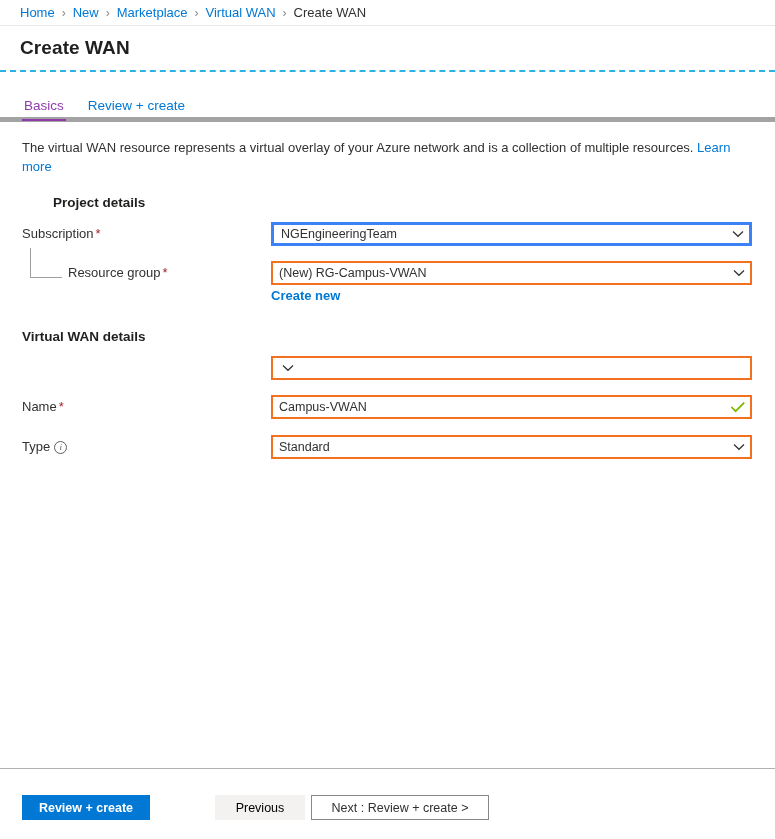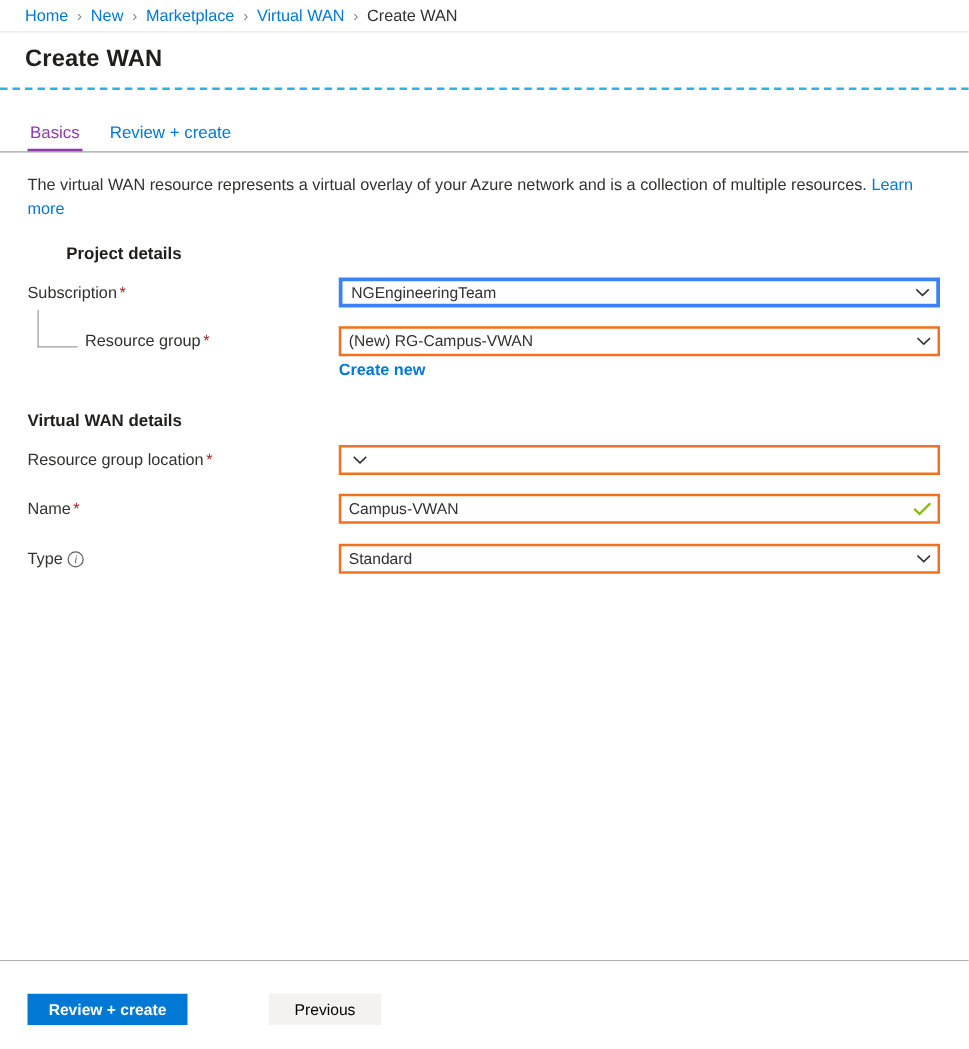--- a/index.html
+++ b/index.html
@@ -66,21 +66,21 @@
   
   #tab-bar {
     position: absolute;
     top: 98px;
     left: 0;
     width: 775px;
     height: 24px;
     display: flex;
     align-items: flex-start;
     padding-left: 22px;
-    border-bottom: 1px solid #a3a3a3;
+    border-bottom: 5px solid #a3a3a3;
   }
   .tab {
     font-size: 13.5px;
     color: #0078d4;
     padding: 0 2px 6px 2px;
     margin-right: 20px;
     cursor: pointer;
     white-space: nowrap;
   }
   .tab.active {
@@ -328,23 +328,20 @@
         </svg>
     </span>
   </div>
 </div>
 
 <div id="create-new-link">Create new</div>
 
 <div class="section-head" id="wan-details-head">Virtual WAN details</div>
 
 <div class="form-row" style="top:356px;">
-  <div class="field-label">
-    <span>Resource group location</span><span class="req">*</span>
-  </div>
   <div class="control highlight">
     <span class="chevron">
       <svg width="12" height="8" viewBox="0 0 12 8">
           <path d="M1 1.5 L6 6.3 L11 1.5" stroke="#323130" stroke-width="1.2" fill="none"></path>
         </svg>
     </span>
   </div>
 </div>
 
 <div class="form-row" style="top:395px;">
@@ -372,13 +369,14 @@
           <path d="M1 1.5 L6 6.3 L11 1.5" stroke="#323130" stroke-width="1.2" fill="none"></path>
         </svg>
     </span>
   </div>
 </div>
 
 <div id="footer-separator"></div>
 <div id="footer-bar">
   <div class="btn" id="btn-review-create">Review + create</div>
   <div class="btn" id="btn-previous">Previous</div>
+  <div class="btn" id="btn-next">Next : Review + create &gt;</div>
 </div>
 
 </body></html>

